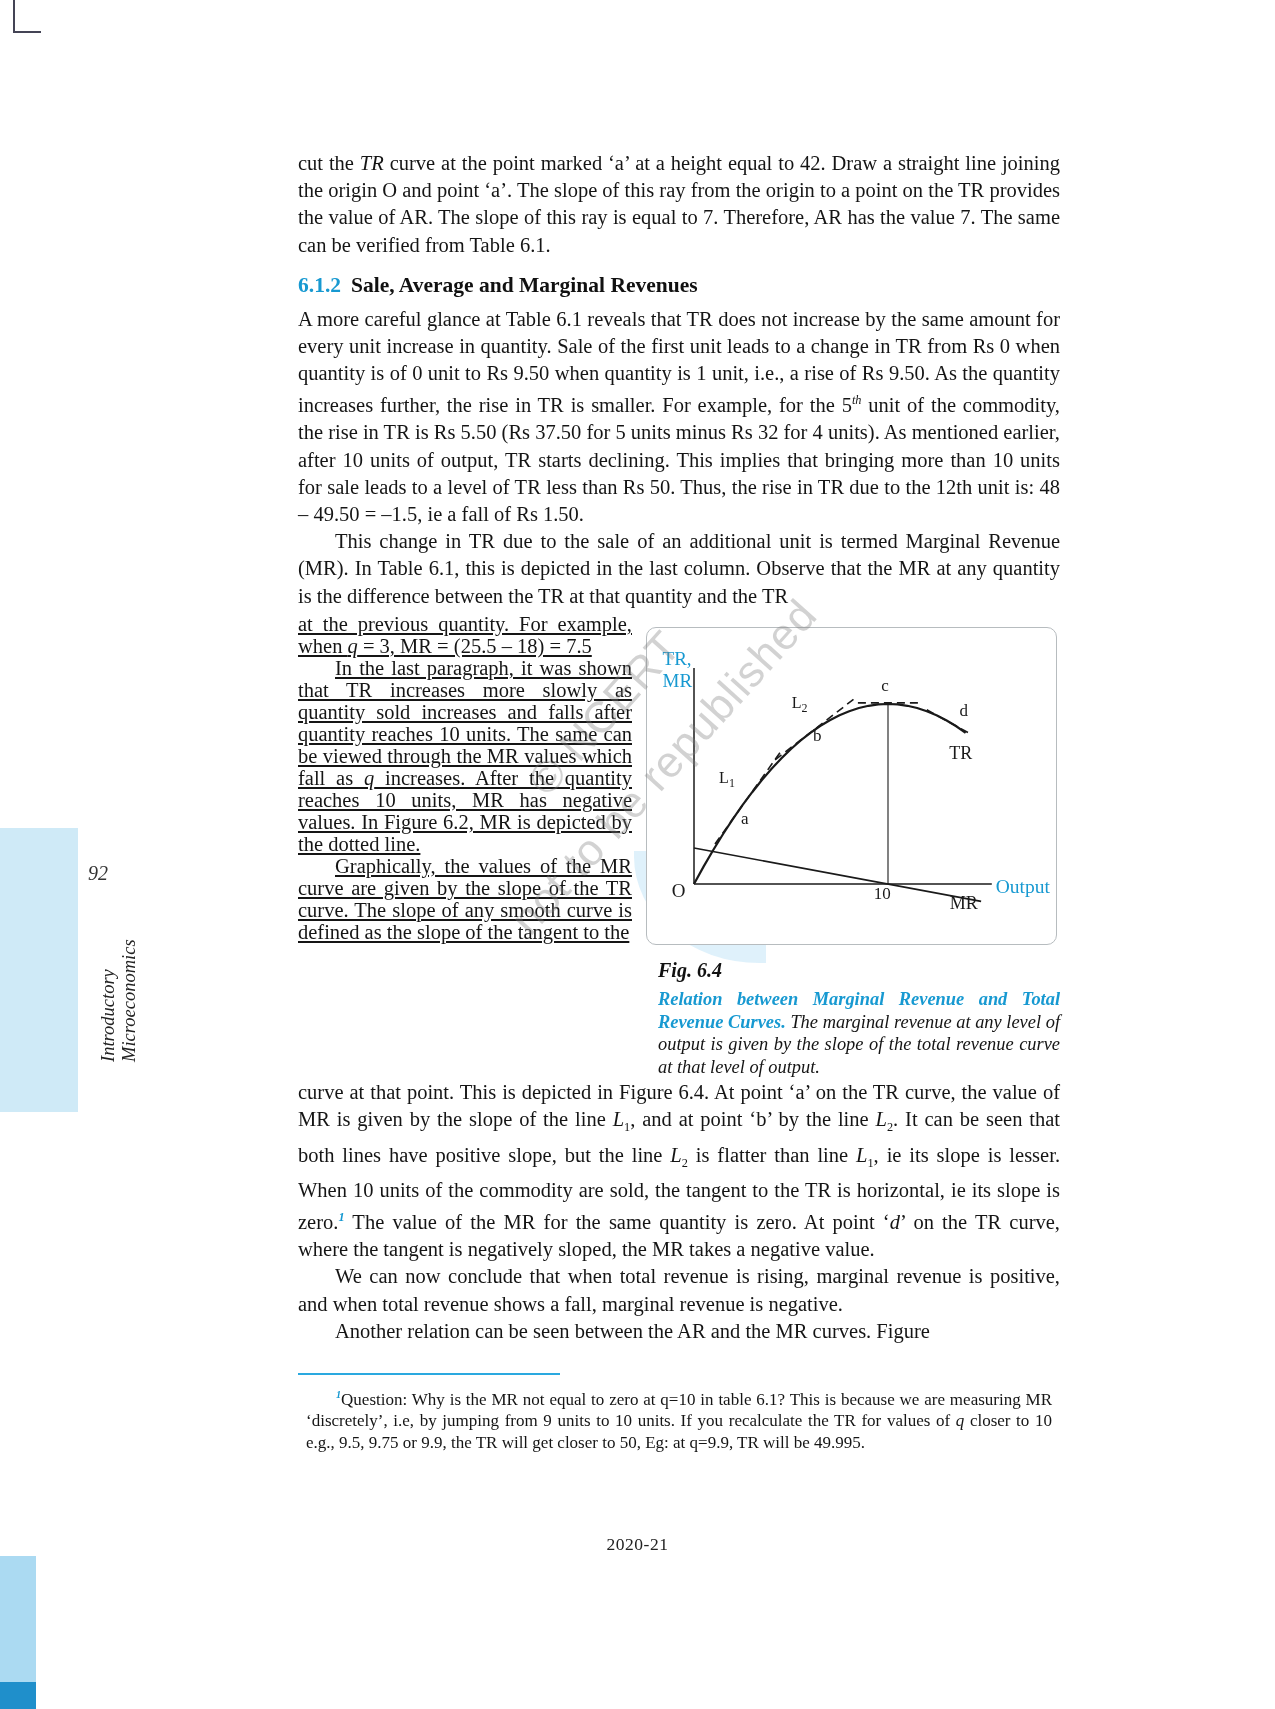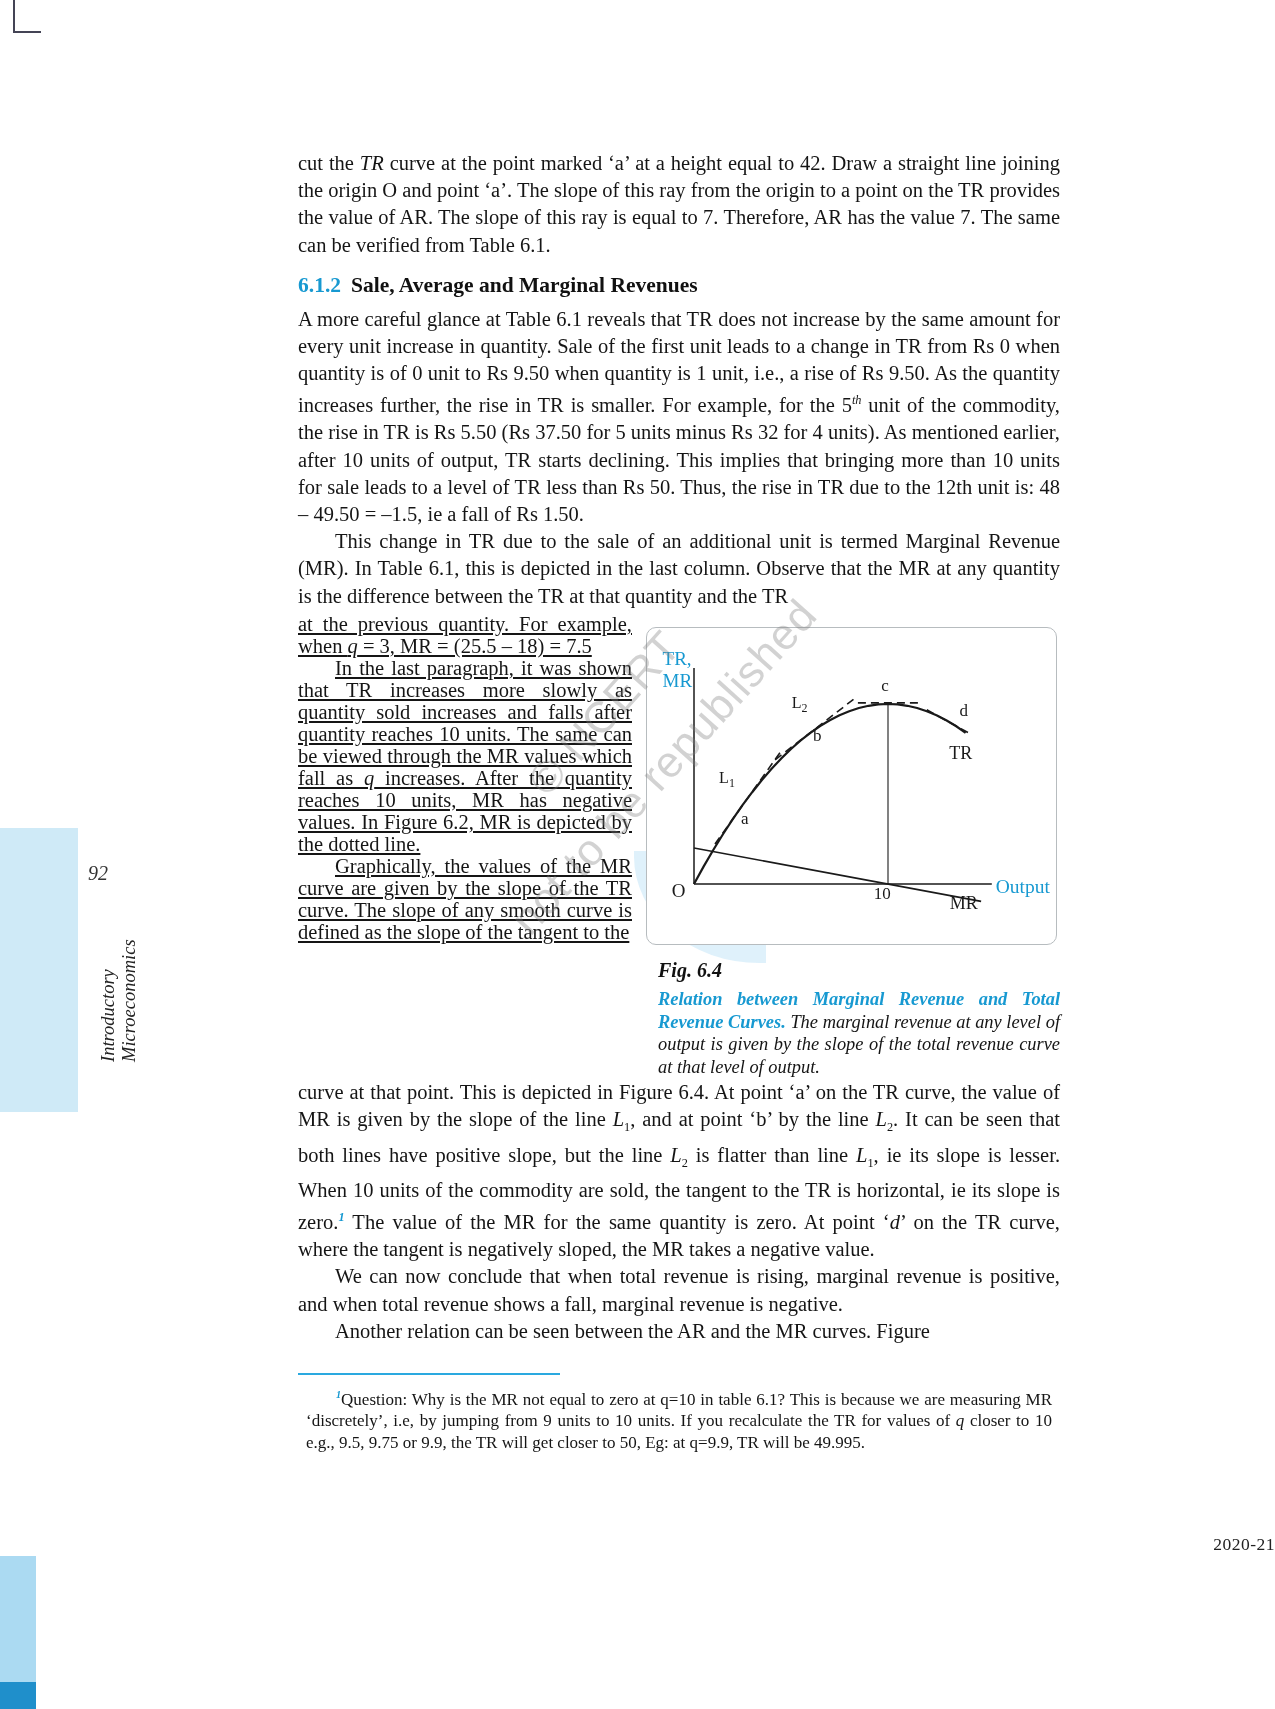--- a/index.html
+++ b/index.html
@@ -48,21 +48,21 @@
   #fig-svg text{font-family:"Liberation Serif",serif;}
   .fig-label{position:relative;z-index:1;margin:14px 0 6px 12px;font-size:20px;font-weight:bold;font-style:italic;color:#111;}
   .fig-caption{margin:6px 0 0 12px;font-size:18.4px;line-height:22.8px;text-align:justify;font-style:italic;}
   .cap-lead{color:#1799d1;font-weight:bold;}
 
   
   .footnote{margin-top:28px;}
   .footnote-rule{width:262px;height:2px;background:#2aa9e0;margin-bottom:9px;}
   .footnote-text{margin:8px;font-size:17px;line-height:21.8px;text-align:justify;text-indent:30px;}
 
-  .footer{position:absolute;left:0;width:1275px;top:1534px;text-align:right;
+  .footer{position:absolute;left:0;width:1275px;top:1534px;text-align:center;
           font-size:17.5px;letter-spacing:.5px;color:#222;}
 </style>
 </head>
 <body>
 
 <div class="page">
 
   <div class="crop-mark"></div>
 
   <div class="sidebar-band"></div>

